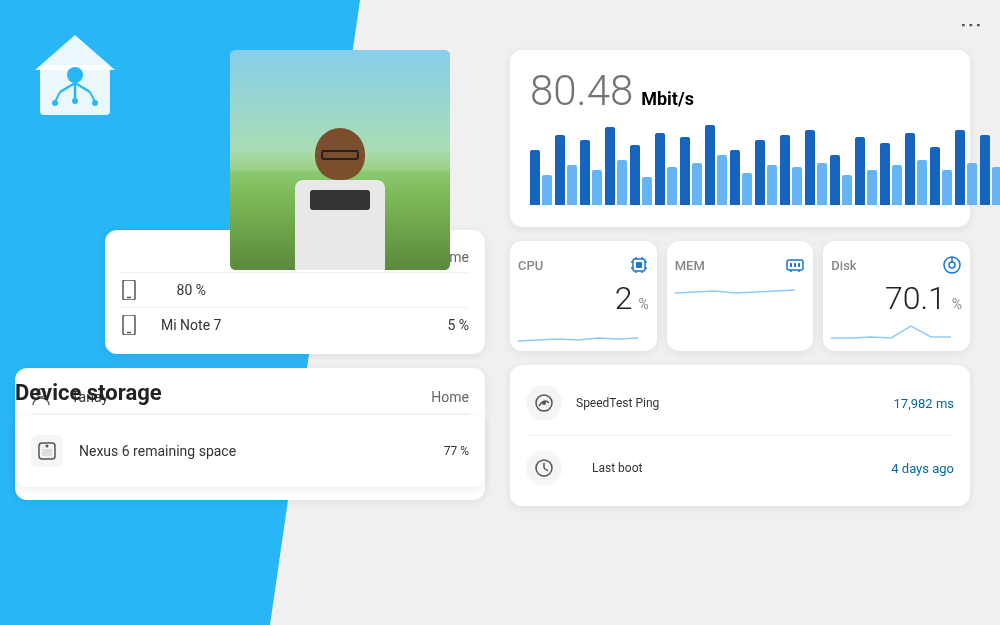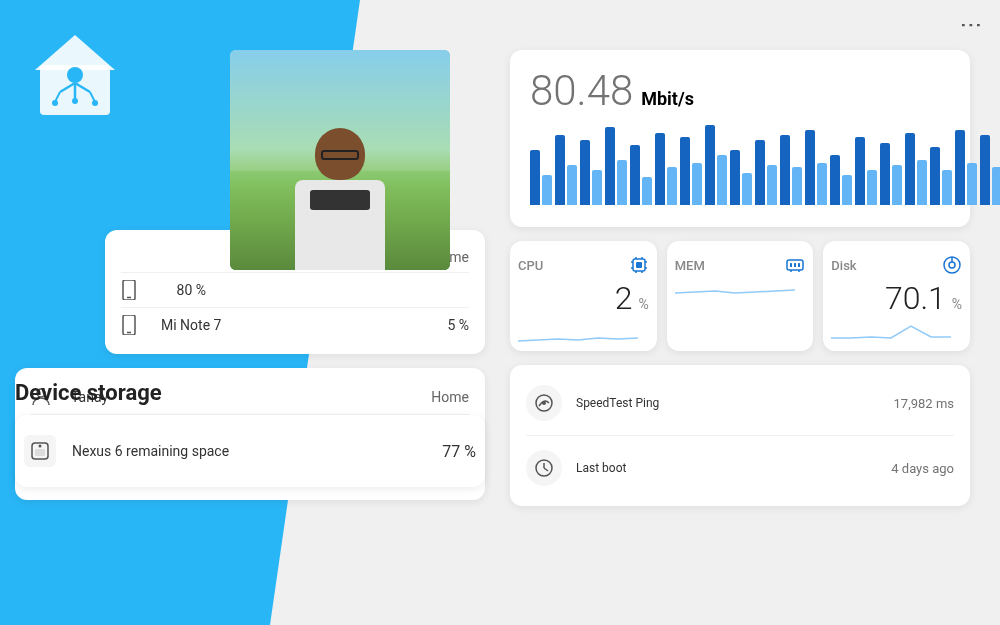--- a/index.html
+++ b/index.html
@@ -126,21 +126,21 @@
     .storage-title {
       font-size: 22px;
       font-weight: bold;
       color: #222;
       padding: 12px 15px 10px 15px;
     }
 
     .storage-card {
       background: #fff;
       border-radius: 12px;
-      padding: 6px 9px;
+      padding: 6px 16px;
       margin: 0 15px;
       box-shadow: 0 2px 8px rgba(0,0,0,0.08);
     }
     .storage-row {
       display: flex;
       align-items: center;
       padding: 14px 0;
       border-bottom: 1px solid #f0f0f0;
     }
     .storage-row:last-child { border-bottom: none; }
@@ -154,21 +154,21 @@
       justify-content: center;
       margin-right: 16px;
       flex-shrink: 0;
     }
     .storage-name {
       flex: 1;
       font-size: 14px;
       color: #333;
     }
     .storage-pct {
-      font-size: 16px;
+      font-size: 12px;
       color: #333;
     }
 
     
     .right-panel {
       position: absolute;
       top: 50px;
       left: 500px;
       width: 480px;
       z-index: 3;
@@ -303,40 +303,40 @@
       border-radius: 12px;
       padding: 6px 16px;
       box-shadow: 0 2px 8px rgba(0,0,0,0.08);
     }
     .info-row {
       display: flex;
       align-items: center;
       padding: 14px 0;
       border-bottom: 1px solid #f0f0f0;
     }
-    .info-row:last-child { border-bottom: none; }
+    .info-row:last-child { border-bottom: none; gap: 16px; }
     .info-icon {
       width: 36px;
       height: 36px;
       background: #f5f5f5;
       border-radius: 50%;
       display: flex;
       align-items: center;
       justify-content: center;
       margin-right: 14px;
       flex-shrink: 0;
     }
     .info-name {
       flex: 1;
       font-size: 12px;
       color: #333;
     }
     .info-value {
       font-size: 13px;
-      color: #737373;
+      color: #0369a1;
       text-align: right;
     }
 
     
     svg { display: block; }
 
     .partial-card {
       background: #fff;
       border-radius: 12px;
       padding: 12px 16px;

